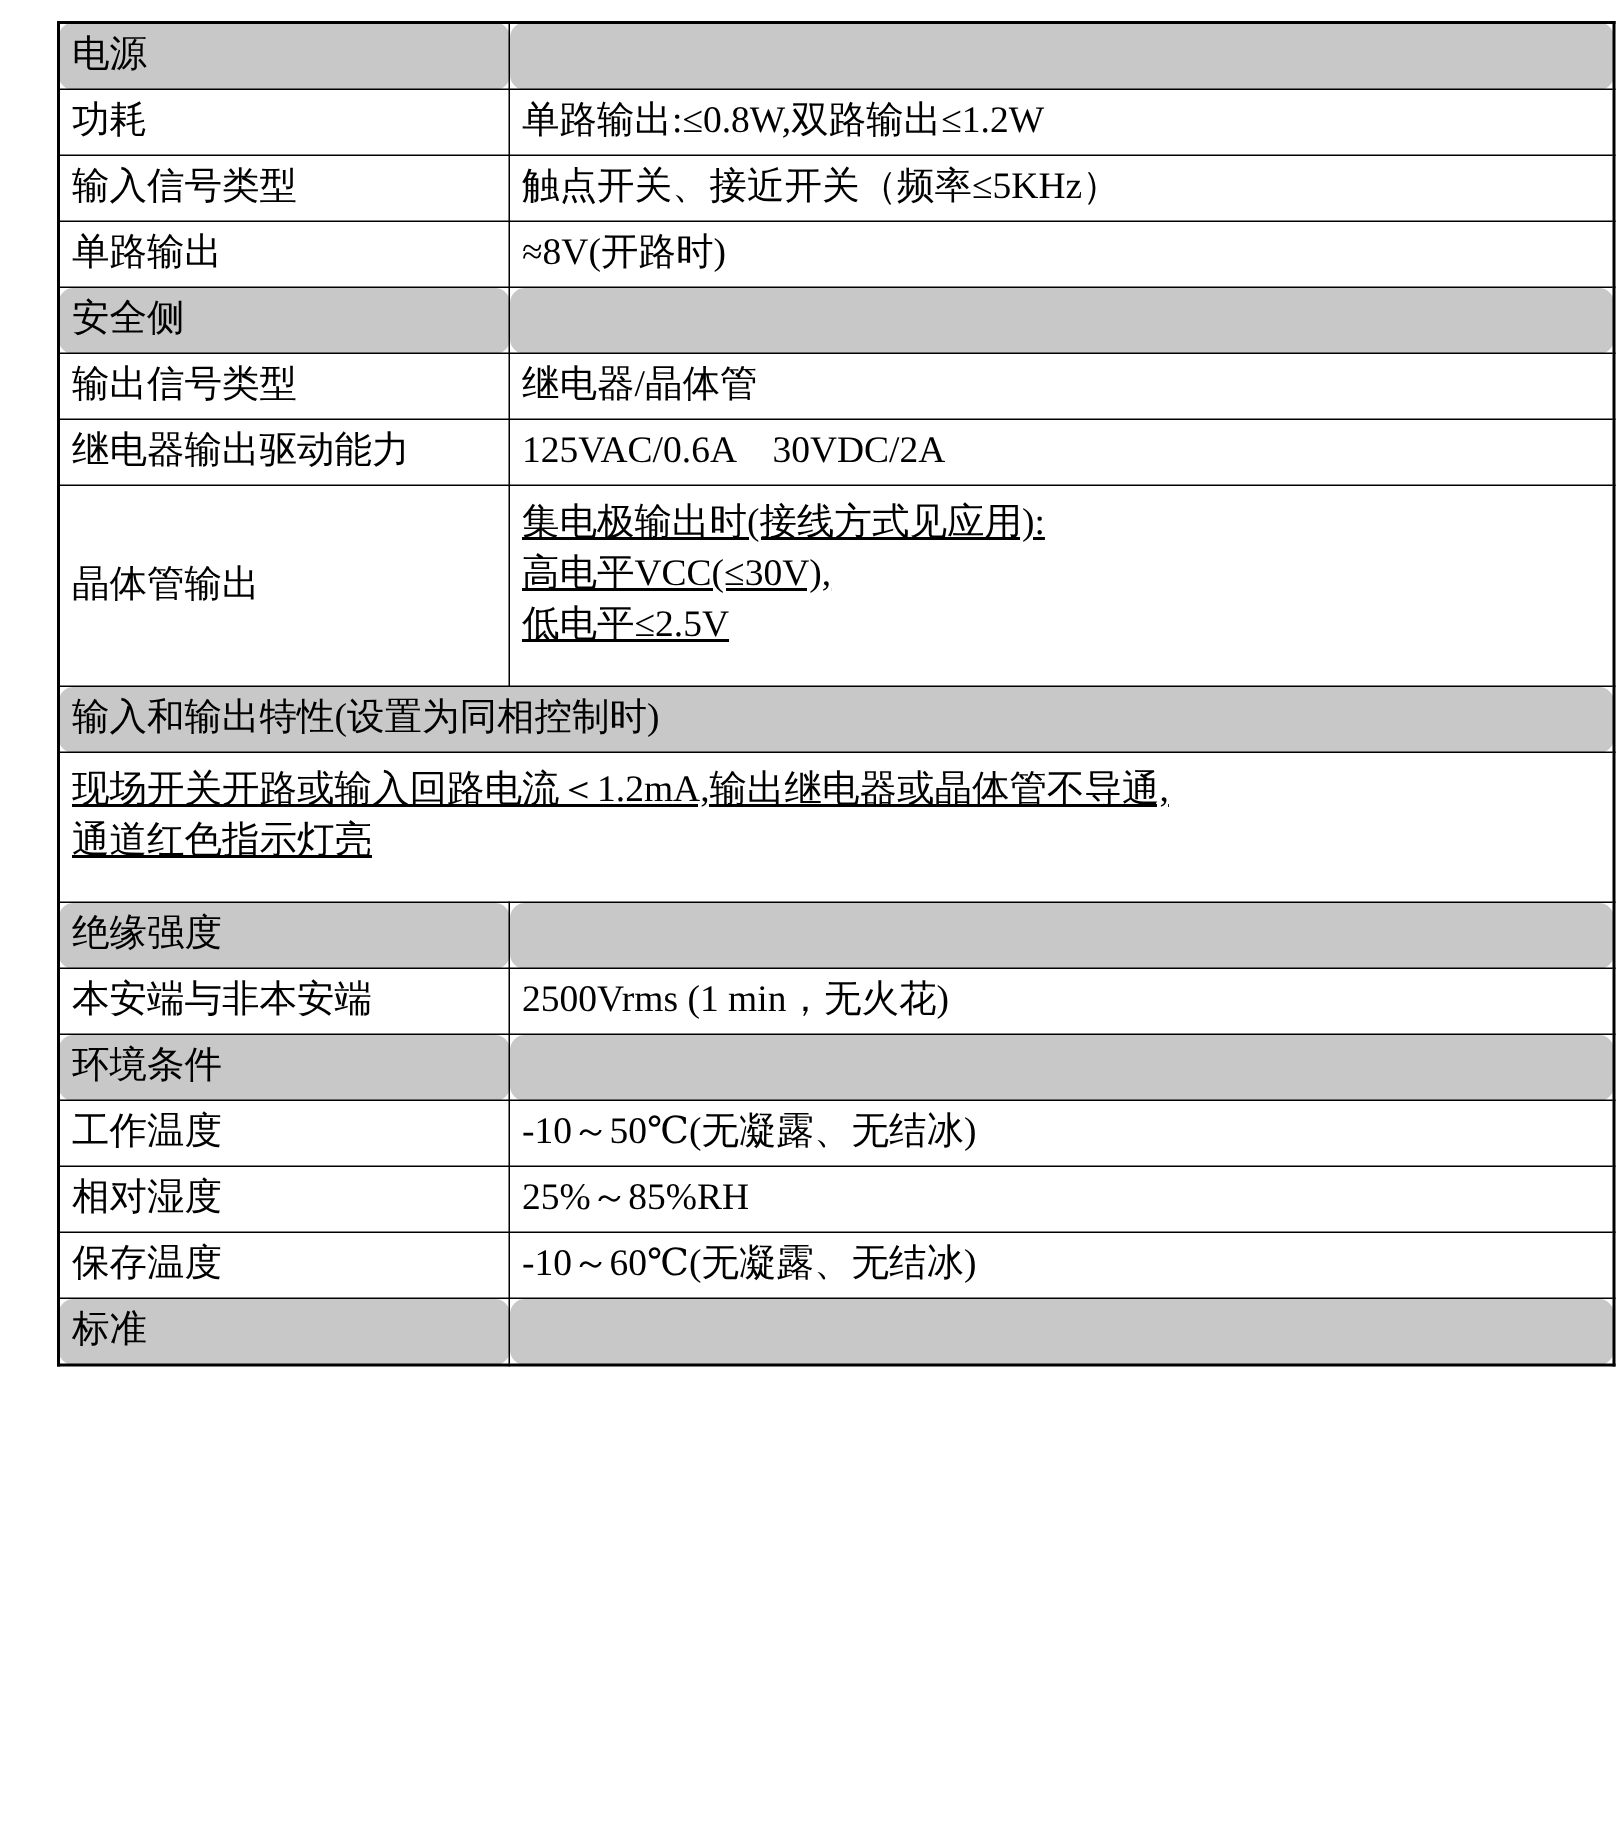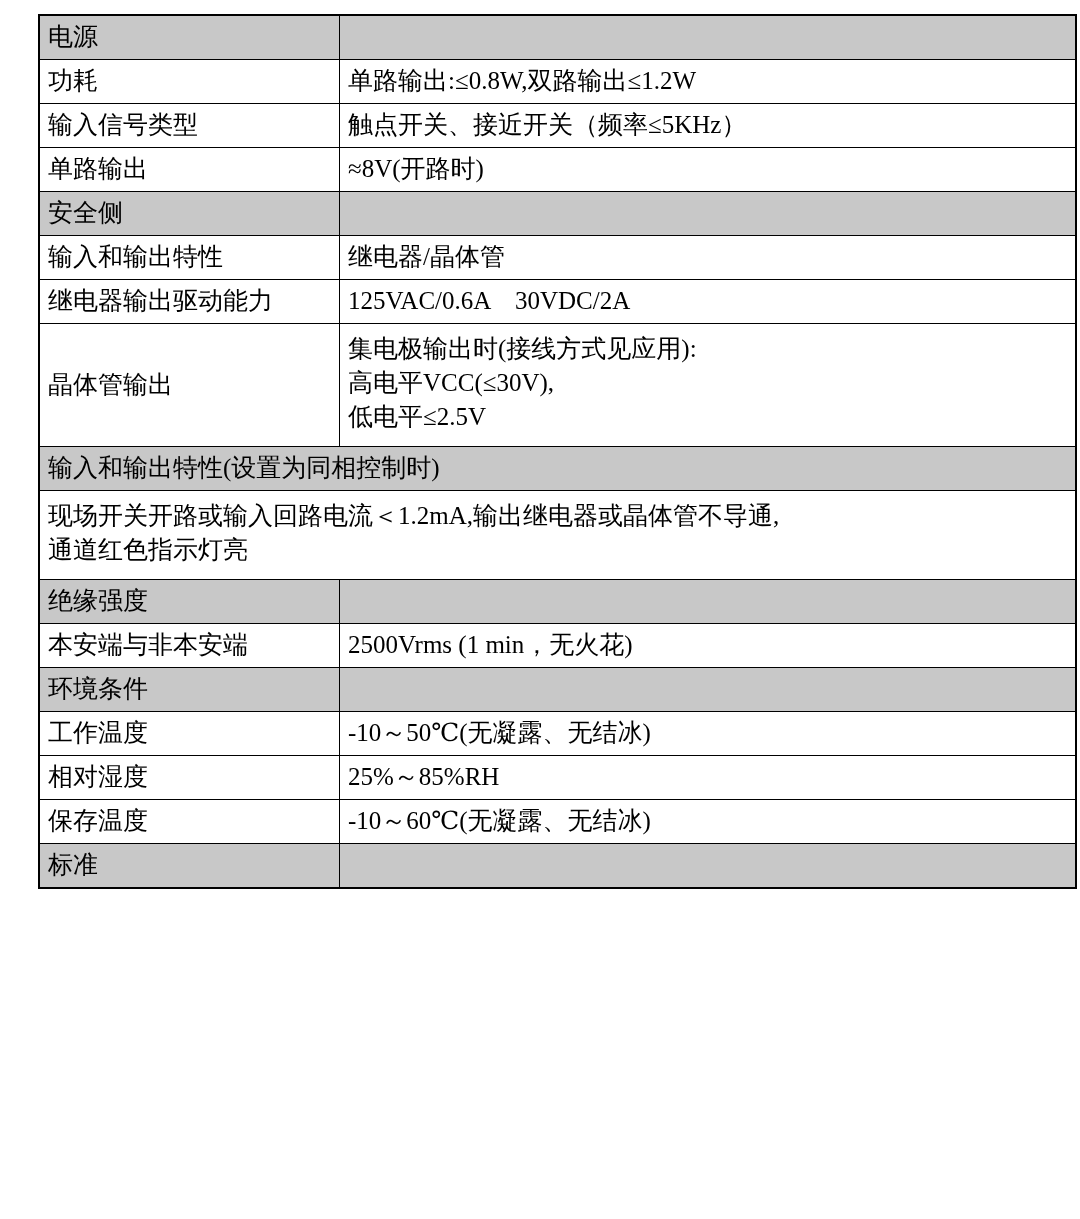--- a/index.html
+++ b/index.html
@@ -39,27 +39,29 @@
   }
   .col-label {
     width: 283px;
   }
   .col-value {
     width: 719px;
   }
   tr.section td {
     background: #c8c8c8;
     font-weight: normal;
+    border-radius: 10px;
   }
   tr.section td.col-value {
     background: #c8c8c8;
   }
   td.multiline {
     padding-top: 8px;
-    padding-bottom: 12px;
+    padding-bottom: 23px;
+    text-decoration: underline;
   }
   td.multiline .line {
     display: block;
     white-space: nowrap;
   }
 </style>
 </head>
 <body>
 
 <div class="page">
@@ -88,21 +90,21 @@
         <td class="col-value">≈8V(开路时)</td>
       </tr>
 
 
       <tr class="section">
         <td class="col-label">安全侧</td>
         <td class="col-value"></td>
       </tr>
 
       <tr>
-        <td class="col-label">输入和输出特性</td>
+        <td class="col-label">输出信号类型</td>
         <td class="col-value">继电器/晶体管</td>
       </tr>
 
       <tr>
         <td class="col-label">继电器输出驱动能力</td>
         <td class="col-value">125VAC/0.6A　30VDC/2A</td>
       </tr>
 
 
       <tr>

